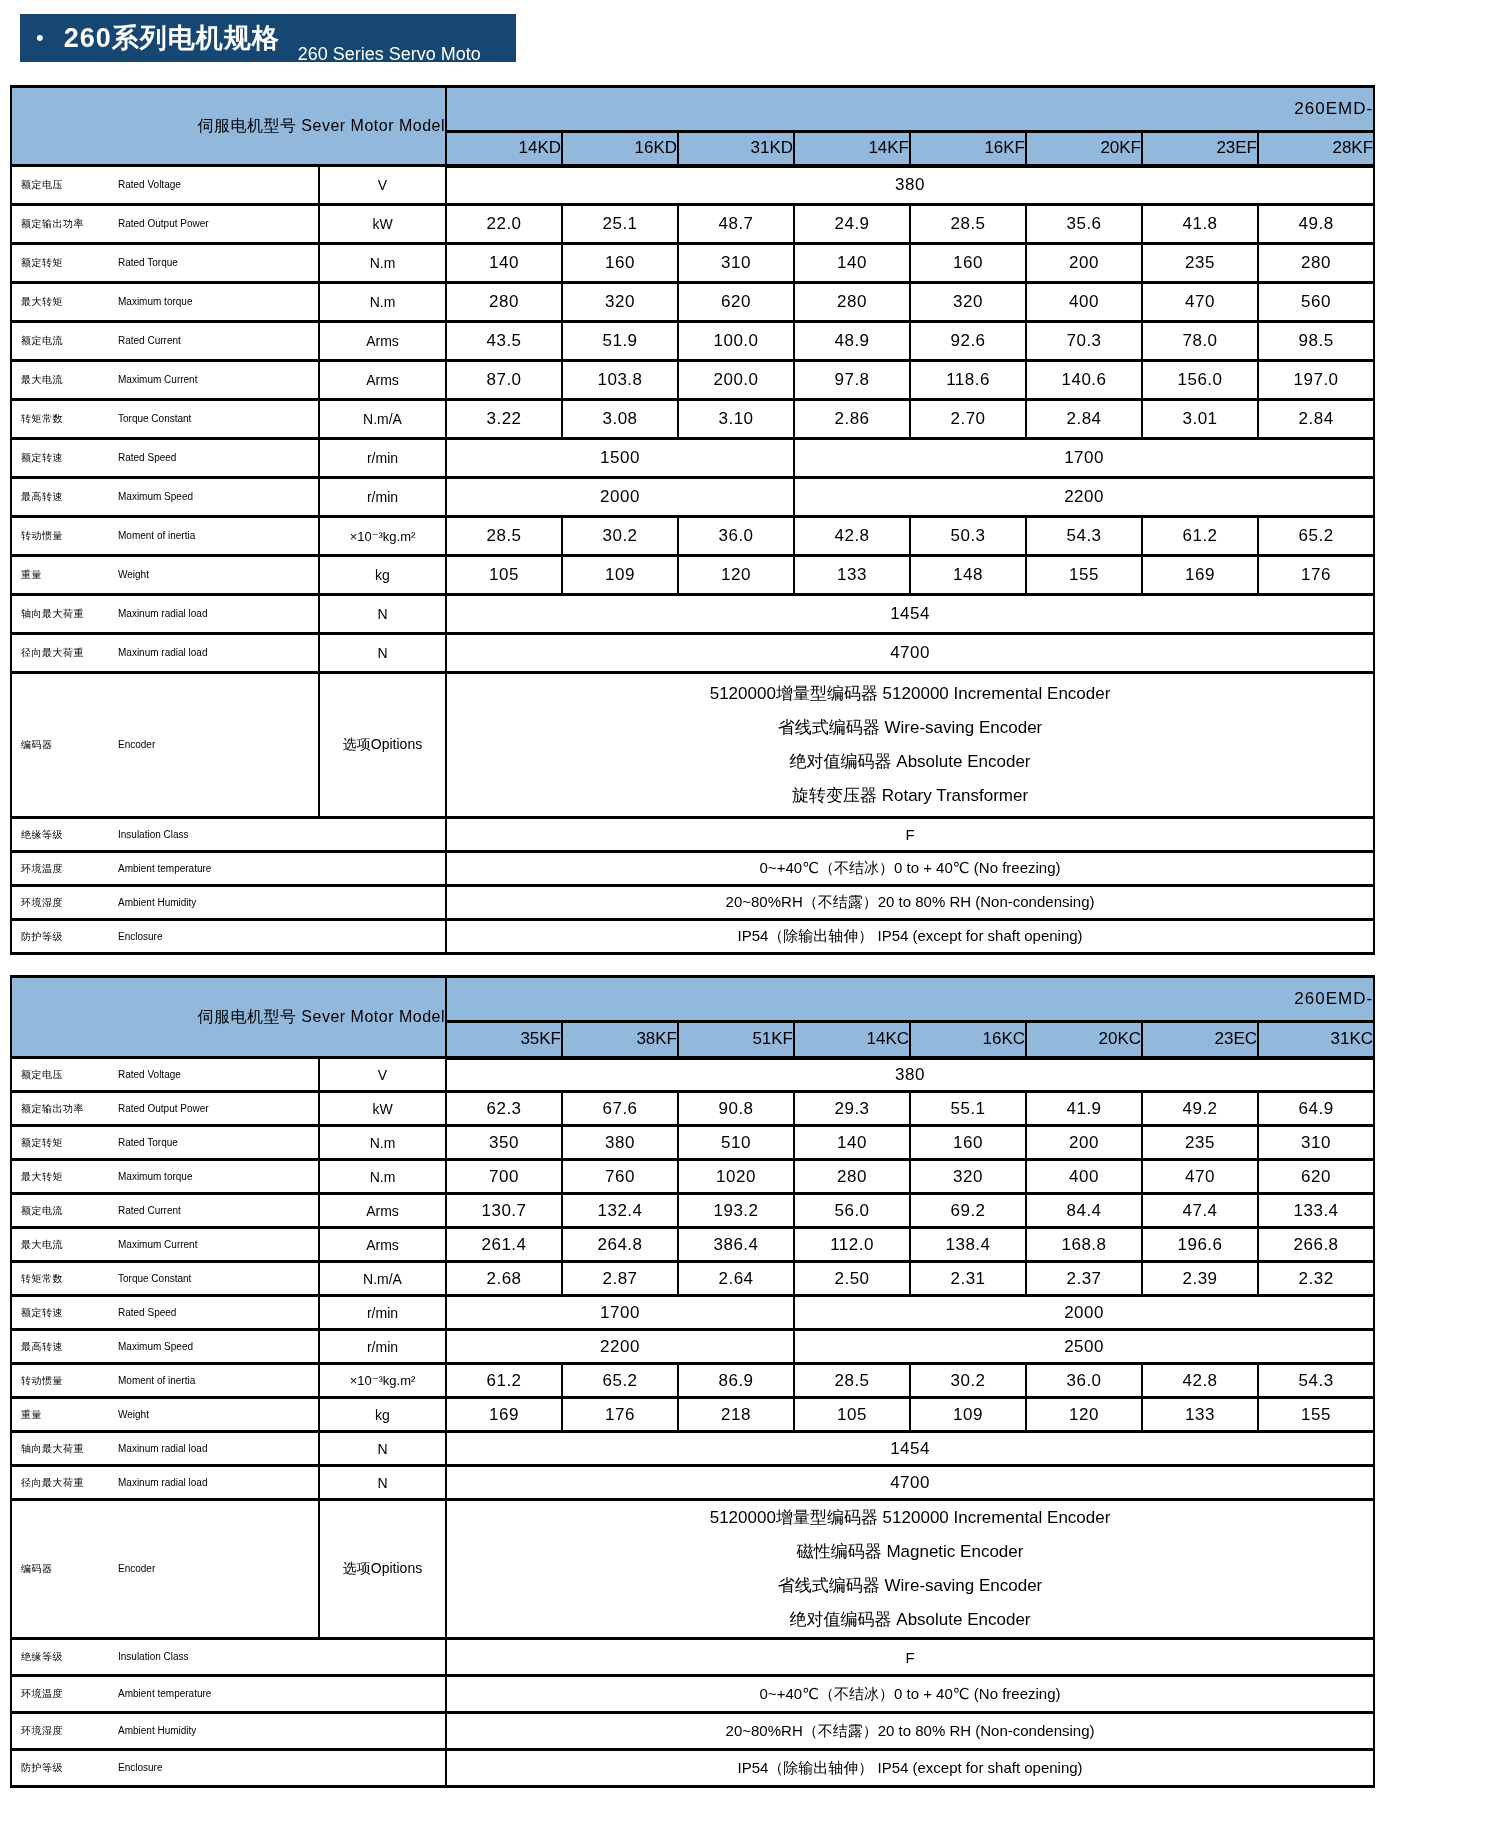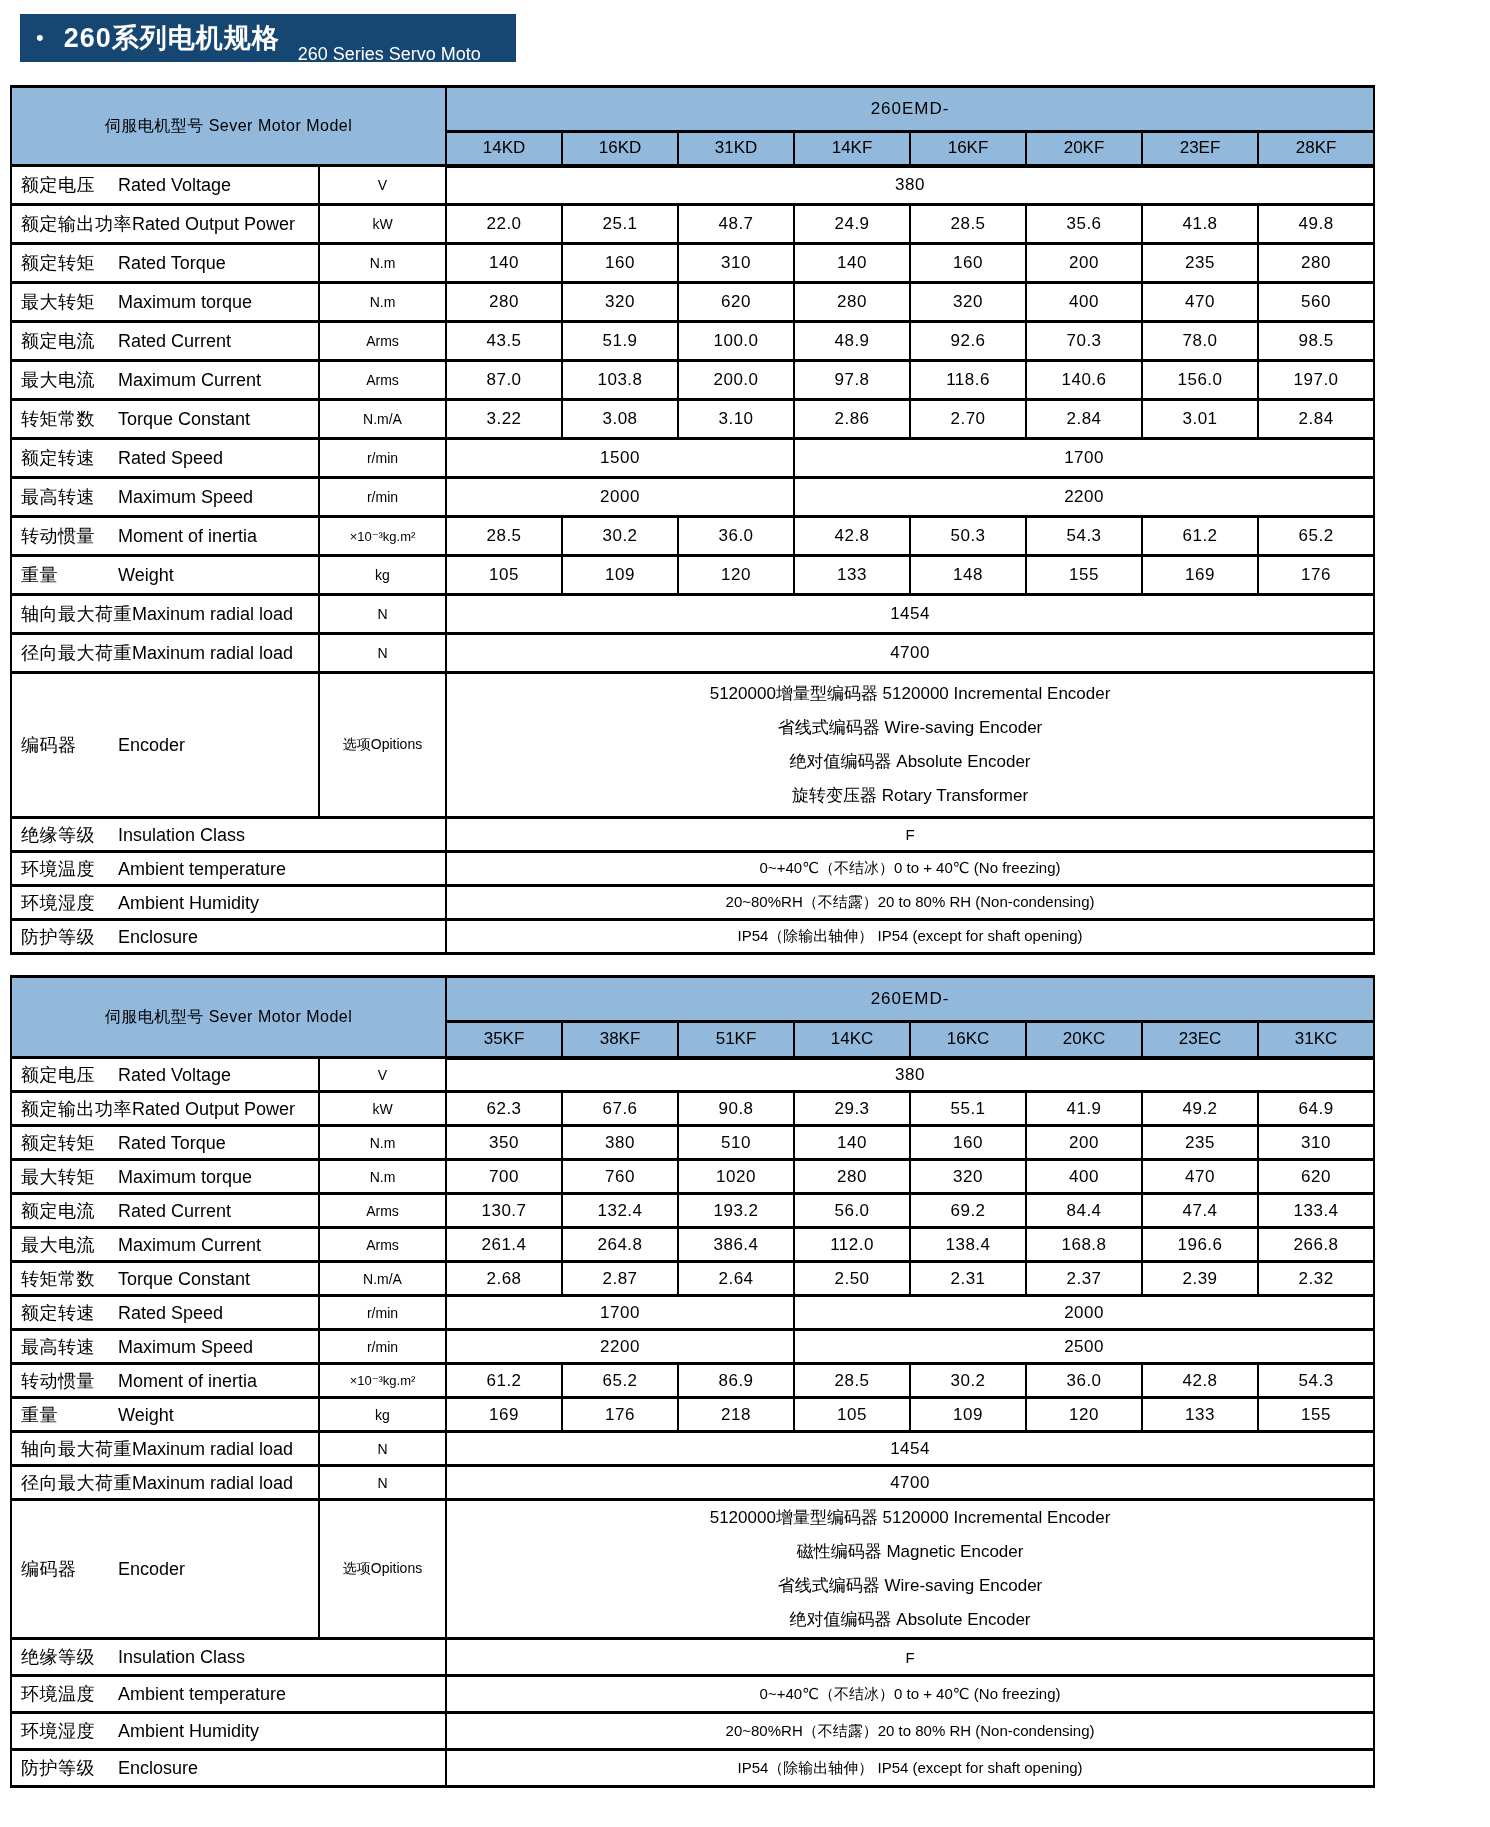--- a/index.html
+++ b/index.html
@@ -16,26 +16,26 @@
   .banner .ten{font-size:18px;margin-left:18px;position:relative;top:16px;}
 
   table.spec{position:absolute;left:10px;width:1363px;border-collapse:collapse;
     table-layout:fixed;background:#ffffff;}
   #t1{top:85px;}
   #t2{top:975px;}
   col.c-label{width:308px;} col.c-unit{width:127px;} col.c-data{width:116px;}
 
   td{border:2px solid var(--border-c);border-top-width:3px;border-bottom-width:3px;
      text-align:center;vertical-align:middle;padding:0;overflow:hidden;}
-  .blue{background:var(--header-blue);}
+  .blue{background:var(--header-blue);text-align:right;}
   tr.models td{border-bottom-width:4px;font-size:17px;}
   td.hdr-model{font-size:16px;letter-spacing:0.5px;}
   td.series{font-size:17px;letter-spacing:1px;}
 
-  td.lbl{text-align:left;padding-left:9px;font-size:18px;white-space:nowrap;}
+  td.lbl{text-align:left;padding-left:9px;font-size:10px;white-space:nowrap;}
   td.lbl .zh{display:inline-block;min-width:97px;letter-spacing:0.5px;}
   td.unit{font-size:14px;}
   td.unit-small{font-size:13px;margin-left:40px;}
   td.val{font-size:17px;letter-spacing:0.5px;}
   td.smallval{font-size:15px;}
   td.enc-opt{font-size:14px;}
   td.enc-lines{font-size:17px;}
   .enc-line{line-height:34px;}
 
   #t1 tr.band{height:45px;} #t1 tr.models{height:34px;}

